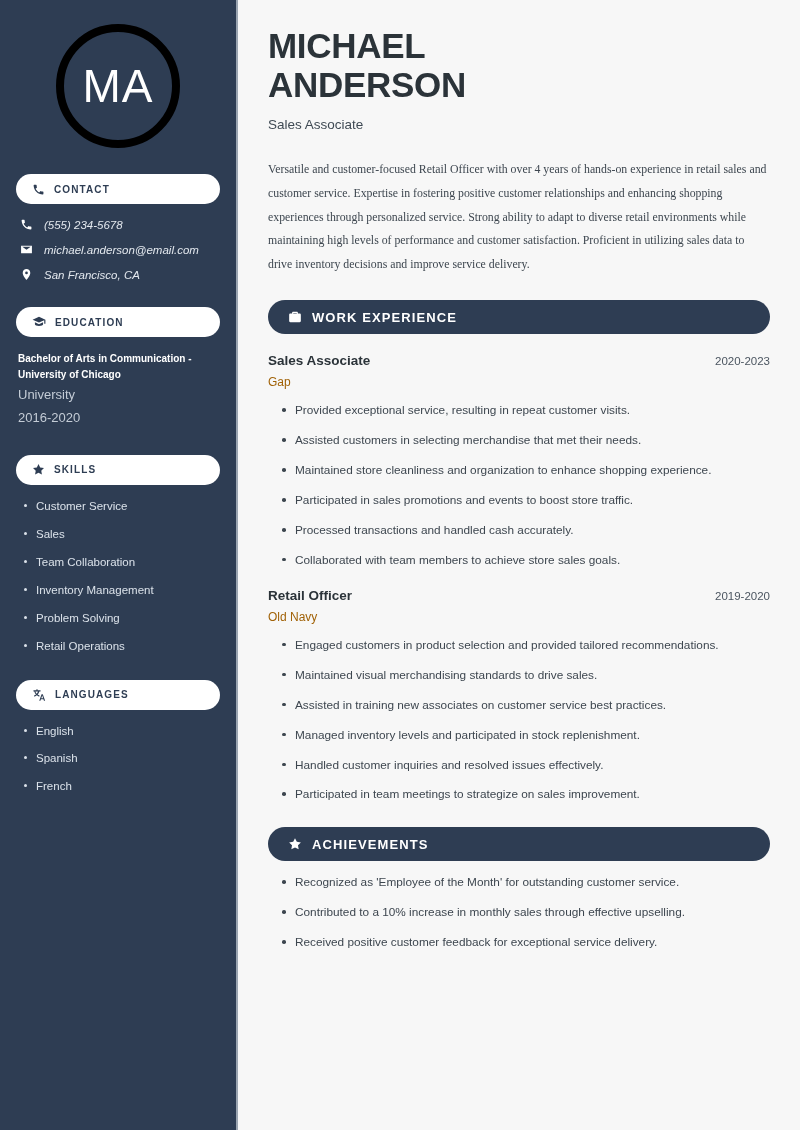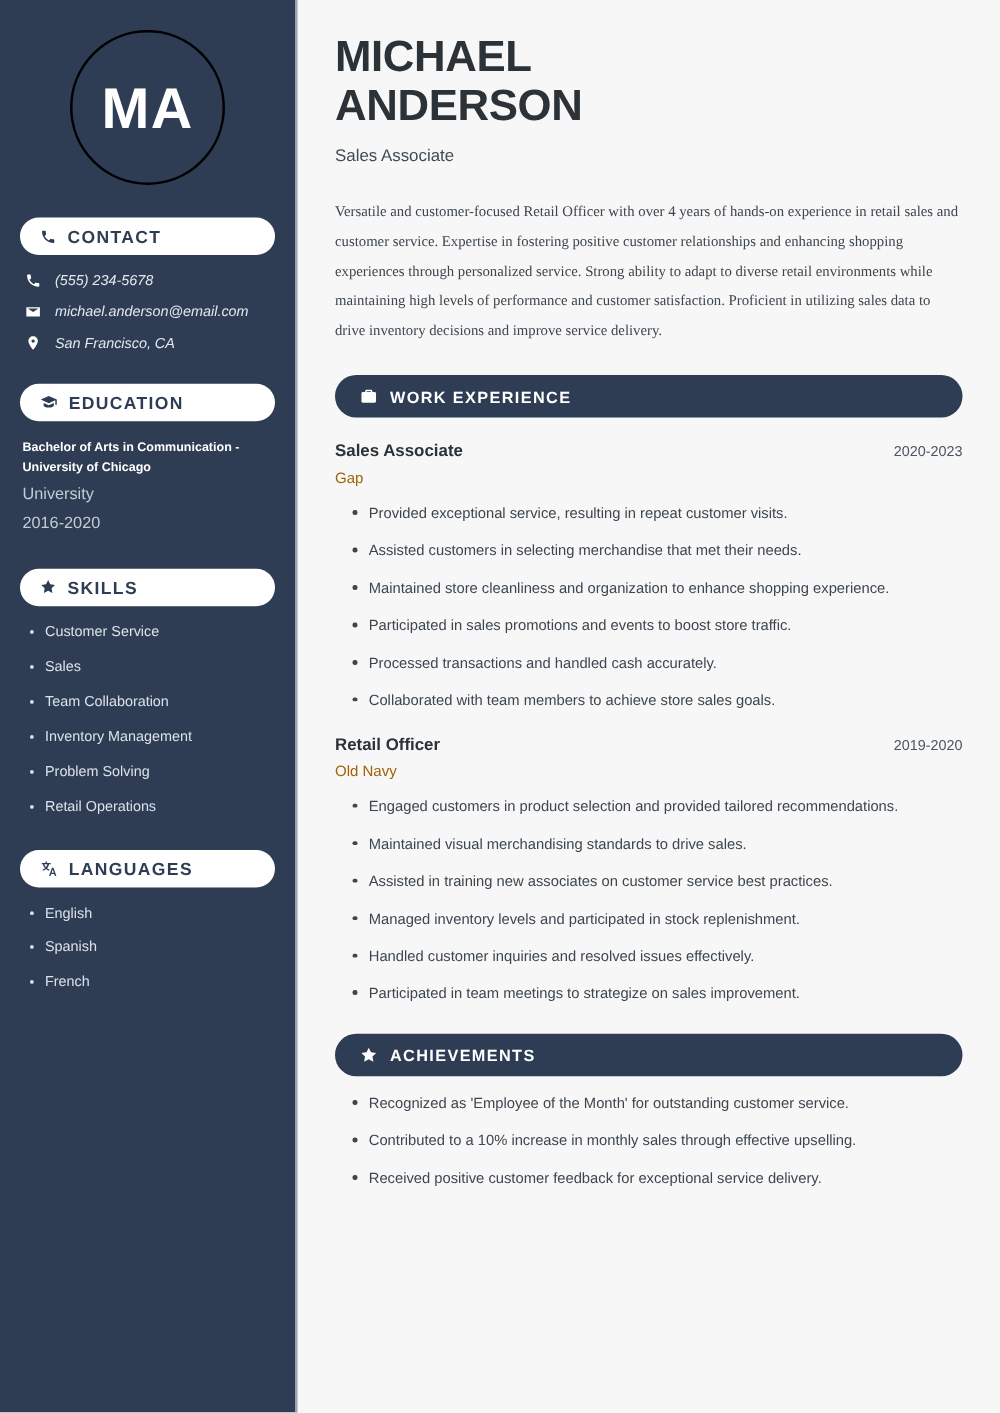--- a/index.html
+++ b/index.html
@@ -39,41 +39,41 @@
     display: flex;
     justify-content: center;
     padding-top: 24px;
     padding-bottom: 26px;
   }
 
   .avatar {
     width: 124px;
     height: 124px;
     border-radius: 50%;
-    border: 2px solid #000000;
+    border: 8px solid #000000;
     display: flex;
     align-items: center;
     justify-content: center;
     color: #ffffff;
     font-size: 46px;
-    font-weight: 700;
+    font-weight: 400;
     letter-spacing: 1px;
   }
 
   
   .pill-light {
     background: #ffffff;
     color: #2e3d53;
     border-radius: 999px;
     height: 30px;
     display: flex;
     align-items: center;
     gap: 9px;
     padding: 8px 16px;
-    font-size: 14px;
+    font-size: 10px;
     font-weight: bold;
     letter-spacing: 1.1px;
   }
 
   .pill-light .ico { display: flex; align-items: center; }
   .pill-light .ico svg { display: block; fill: #2e3d53; }
 
   .contact-list {
     margin-top: 14px;
     display: flex;

